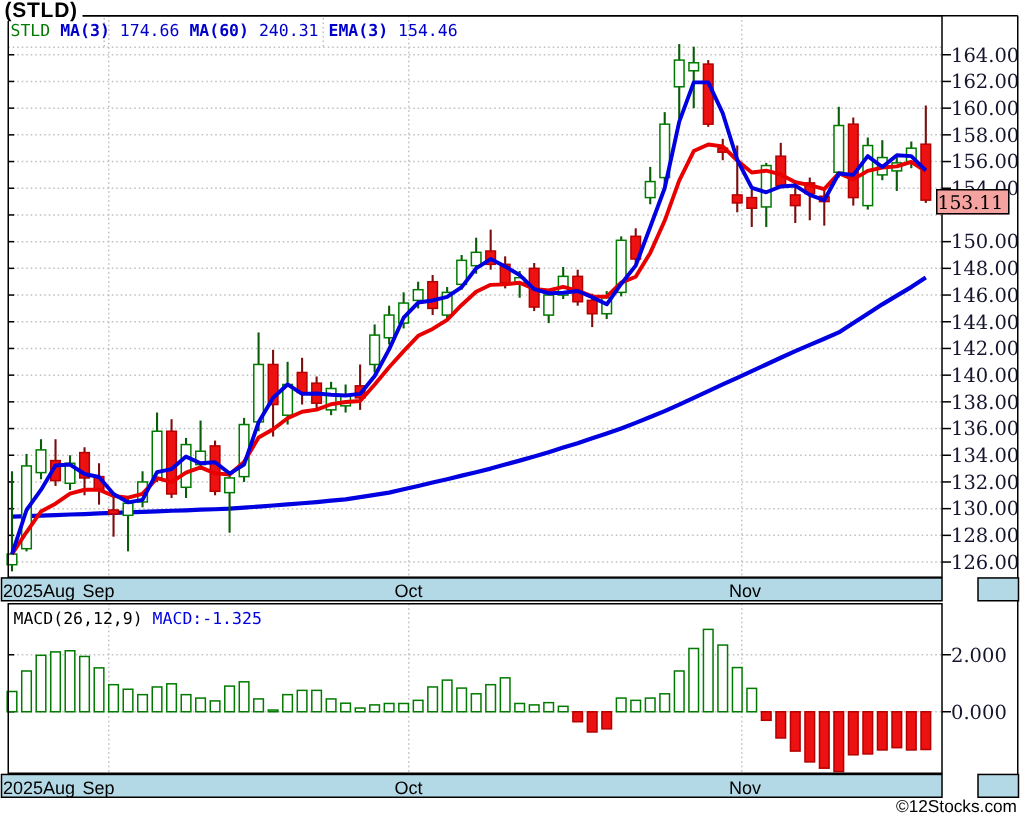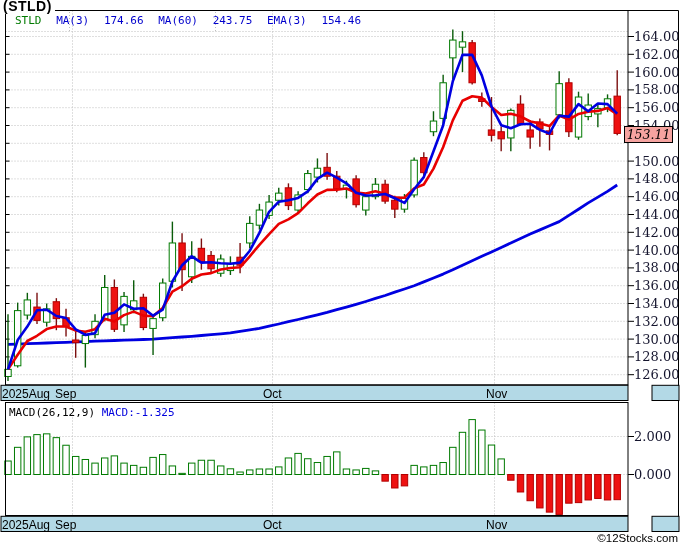--- a/index.html
+++ b/index.html
@@ -3,31 +3,31 @@
 <meta charset="utf-8">
 <style>
   html,body{margin:0;padding:0;background:#ffffff;}
   #stage{position:relative;width:680px;height:546px;background:#ffffff;overflow:hidden;
          font-family:"Liberation Sans",sans-serif;}
   #chart-svg{position:absolute;left:0;top:0;}
   .hdr{position:absolute;left:2px;top:-2px;font-size:14px;font-weight:bold;color:#000;
        background:#fff;padding:0 3px 0 1px;letter-spacing:0.5px;z-index:5;}
   .legend-row{position:absolute;left:7px;top:14px;font-family:"DejaVu Sans Mono",monospace;
        font-size:11px;white-space:nowrap;z-index:4;}
-  .legend-row span{margin-right:0;padding-left:8px;}
+  .legend-row span{margin-right:0;}
   .lg-sym{color:#007a00;margin-right:22px;}
-  .lg-lbl{color:#0000cc;margin-right:14px;}
+  .lg-lbl{color:#0000cc;margin-right:14px;font-weight:bold;}
   .lg-val{color:#0000cc;margin-right:16px;}
   .macd-legend{position:absolute;left:9px;top:406px;font-family:"DejaVu Sans Mono",monospace;
        font-size:11px;white-space:nowrap;z-index:4;}
   .macd-lbl{color:#000000;}
   .macd-val{color:#0000dd;}
   .price-badge{position:absolute;left:624px;top:126px;width:47px;height:15px;
        background:#f5a3a0;border:1px solid #000;color:#000;
-       font-family:"DejaVu Serif",serif;font-size:12.5px;line-height:15px;text-align:center;z-index:4;font-style:italic;}
+       font-family:"DejaVu Serif",serif;font-size:12.5px;line-height:15px;z-index:4;}
   .band-label{position:absolute;top:1px;font-size:12px;color:#000;white-space:nowrap;}
   .band-labels-1,.band-labels-2{position:absolute;left:0;width:670px;height:16px;z-index:4;}
   .band-labels-1{top:386px;}
   .band-labels-2{top:517px;}
   .attribution{position:absolute;right:2px;top:532px;font-size:11.5px;font-weight:normal;
        color:#000;z-index:4;}
 </style>
 </head>
 <body>
 
@@ -334,21 +334,21 @@
       <rect x="652" y="516.3" width="27" height="15.2" fill="#b3d9e6" stroke="#000"></rect>
     </svg>
 
   <div class="hdr">(STLD)</div>
 
   <div class="legend-row">
     <span class="lg-sym">STLD</span>
     <span class="lg-lbl">MA(3)</span>
     <span class="lg-val">174.66</span>
     <span class="lg-lbl">MA(60)</span>
-    <span class="lg-val">243.75</span>
+    <span class="lg-val">240.31</span>
     <span class="lg-lbl">EMA(3)</span>
     <span class="lg-val">154.46</span>
   </div>
 
   <div class="price-badge">153.11</div>
 
   <div class="macd-legend">
     <span class="macd-lbl">MACD(26,12,9)</span>
     <span class="macd-val">MACD:-1.325</span>
   </div>

